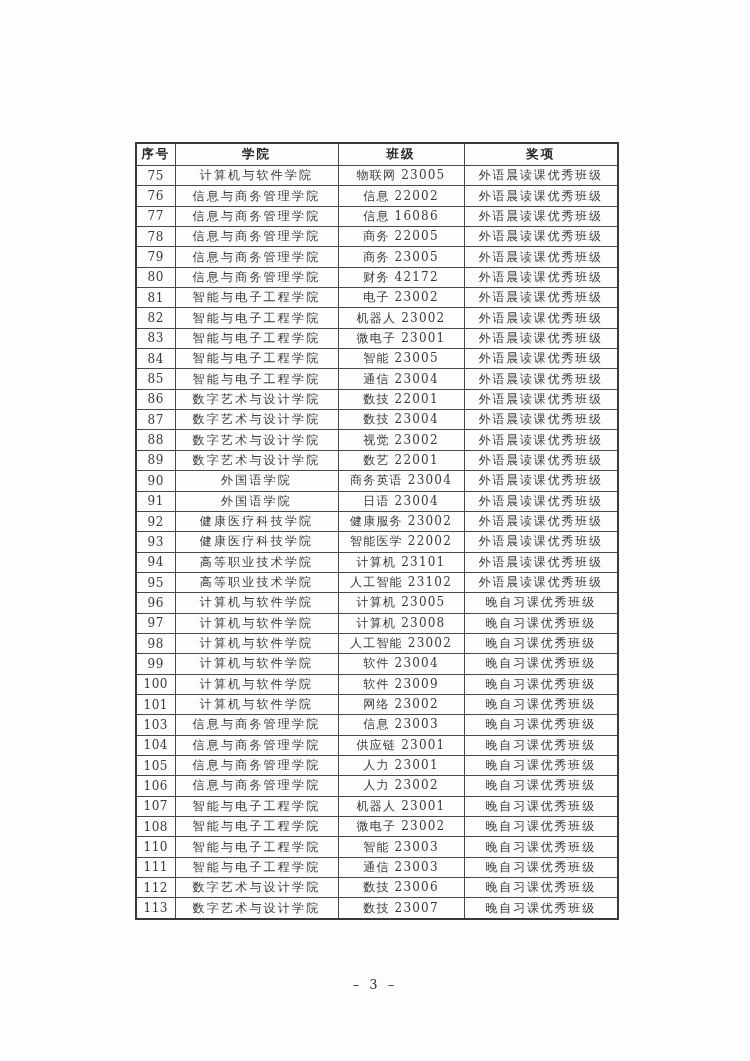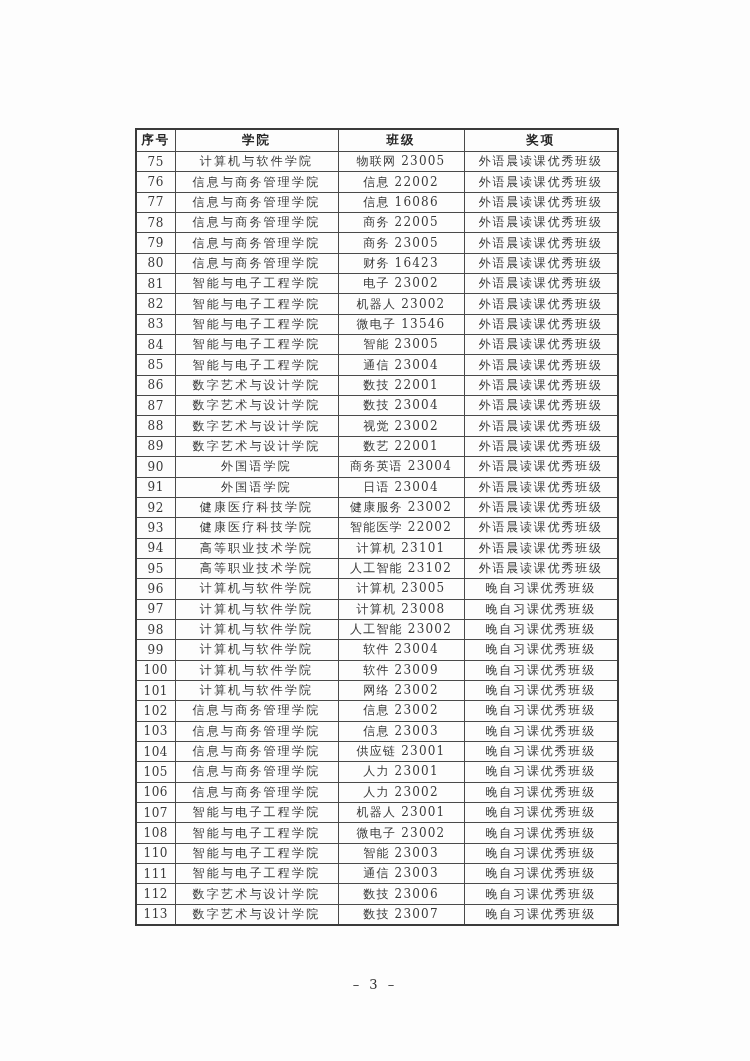--- a/index.html
+++ b/index.html
@@ -12,21 +12,21 @@
     width: 750px;
     height: 1061px;
     background: #fdfdfd;
     font-family: "DejaVu Serif", "Liberation Serif", serif;
     color: #333333;
     overflow: hidden;
   }
   table.awards {
     position: absolute;
     left: 135px;
-    top: 128px;
+    top: 142px;
     width: 482px;
     border-collapse: collapse;
     table-layout: fixed;
   }
   table.awards col.c-index   { width: 39px; }
   table.awards col.c-college { width: 163px; }
   table.awards col.c-class   { width: 126px; }
   table.awards col.c-award   { width: 154px; }
 
   table.awards th,
@@ -125,39 +125,39 @@
     </tr>
         <tr>
       <td class="cell-index">79</td>
       <td class="cell-college">信息与商务管理学院</td>
       <td class="cell-class">商务 23005</td>
       <td class="cell-award">外语晨读课优秀班级</td>
     </tr>
         <tr>
       <td class="cell-index">80</td>
       <td class="cell-college">信息与商务管理学院</td>
-      <td class="cell-class">财务 16423</td>
+      <td class="cell-class">财务 42172</td>
       <td class="cell-award">外语晨读课优秀班级</td>
     </tr>
         <tr>
       <td class="cell-index">81</td>
       <td class="cell-college">智能与电子工程学院</td>
       <td class="cell-class">电子 23002</td>
       <td class="cell-award">外语晨读课优秀班级</td>
     </tr>
         <tr>
       <td class="cell-index">82</td>
       <td class="cell-college">智能与电子工程学院</td>
       <td class="cell-class">机器人 23002</td>
       <td class="cell-award">外语晨读课优秀班级</td>
     </tr>
         <tr>
       <td class="cell-index">83</td>
       <td class="cell-college">智能与电子工程学院</td>
-      <td class="cell-class">微电子 13546</td>
+      <td class="cell-class">微电子 23001</td>
       <td class="cell-award">外语晨读课优秀班级</td>
     </tr>
         <tr>
       <td class="cell-index">84</td>
       <td class="cell-college">智能与电子工程学院</td>
       <td class="cell-class">智能 23005</td>
       <td class="cell-award">外语晨读课优秀班级</td>
     </tr>
         <tr>
       <td class="cell-index">85</td>
@@ -255,26 +255,20 @@
       <td class="cell-class">软件 23009</td>
       <td class="cell-award">晚自习课优秀班级</td>
     </tr>
         <tr>
       <td class="cell-index">101</td>
       <td class="cell-college">计算机与软件学院</td>
       <td class="cell-class">网络 23002</td>
       <td class="cell-award">晚自习课优秀班级</td>
     </tr>
         <tr>
-      <td class="cell-index">102</td>
-      <td class="cell-college">信息与商务管理学院</td>
-      <td class="cell-class">信息 23002</td>
-      <td class="cell-award">晚自习课优秀班级</td>
-    </tr>
-        <tr>
       <td class="cell-index">103</td>
       <td class="cell-college">信息与商务管理学院</td>
       <td class="cell-class">信息 23003</td>
       <td class="cell-award">晚自习课优秀班级</td>
     </tr>
         <tr>
       <td class="cell-index">104</td>
       <td class="cell-college">信息与商务管理学院</td>
       <td class="cell-class">供应链 23001</td>
       <td class="cell-award">晚自习课优秀班级</td>

